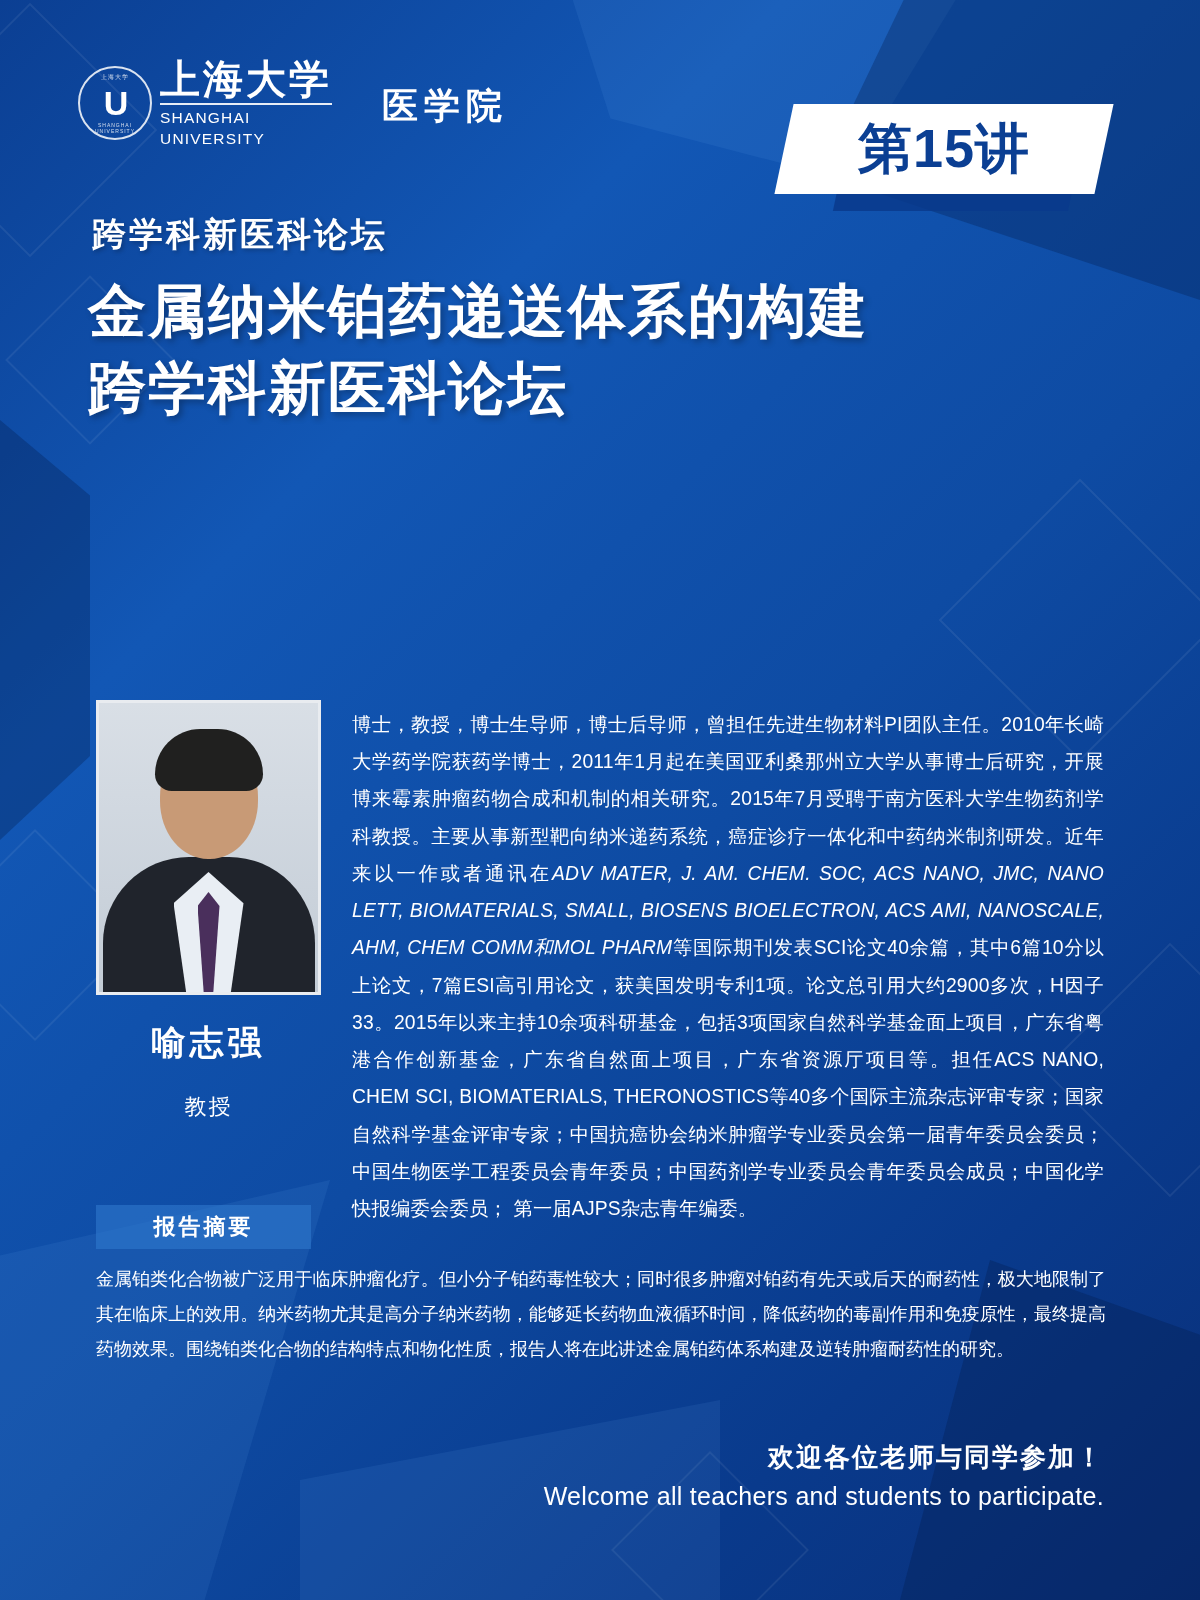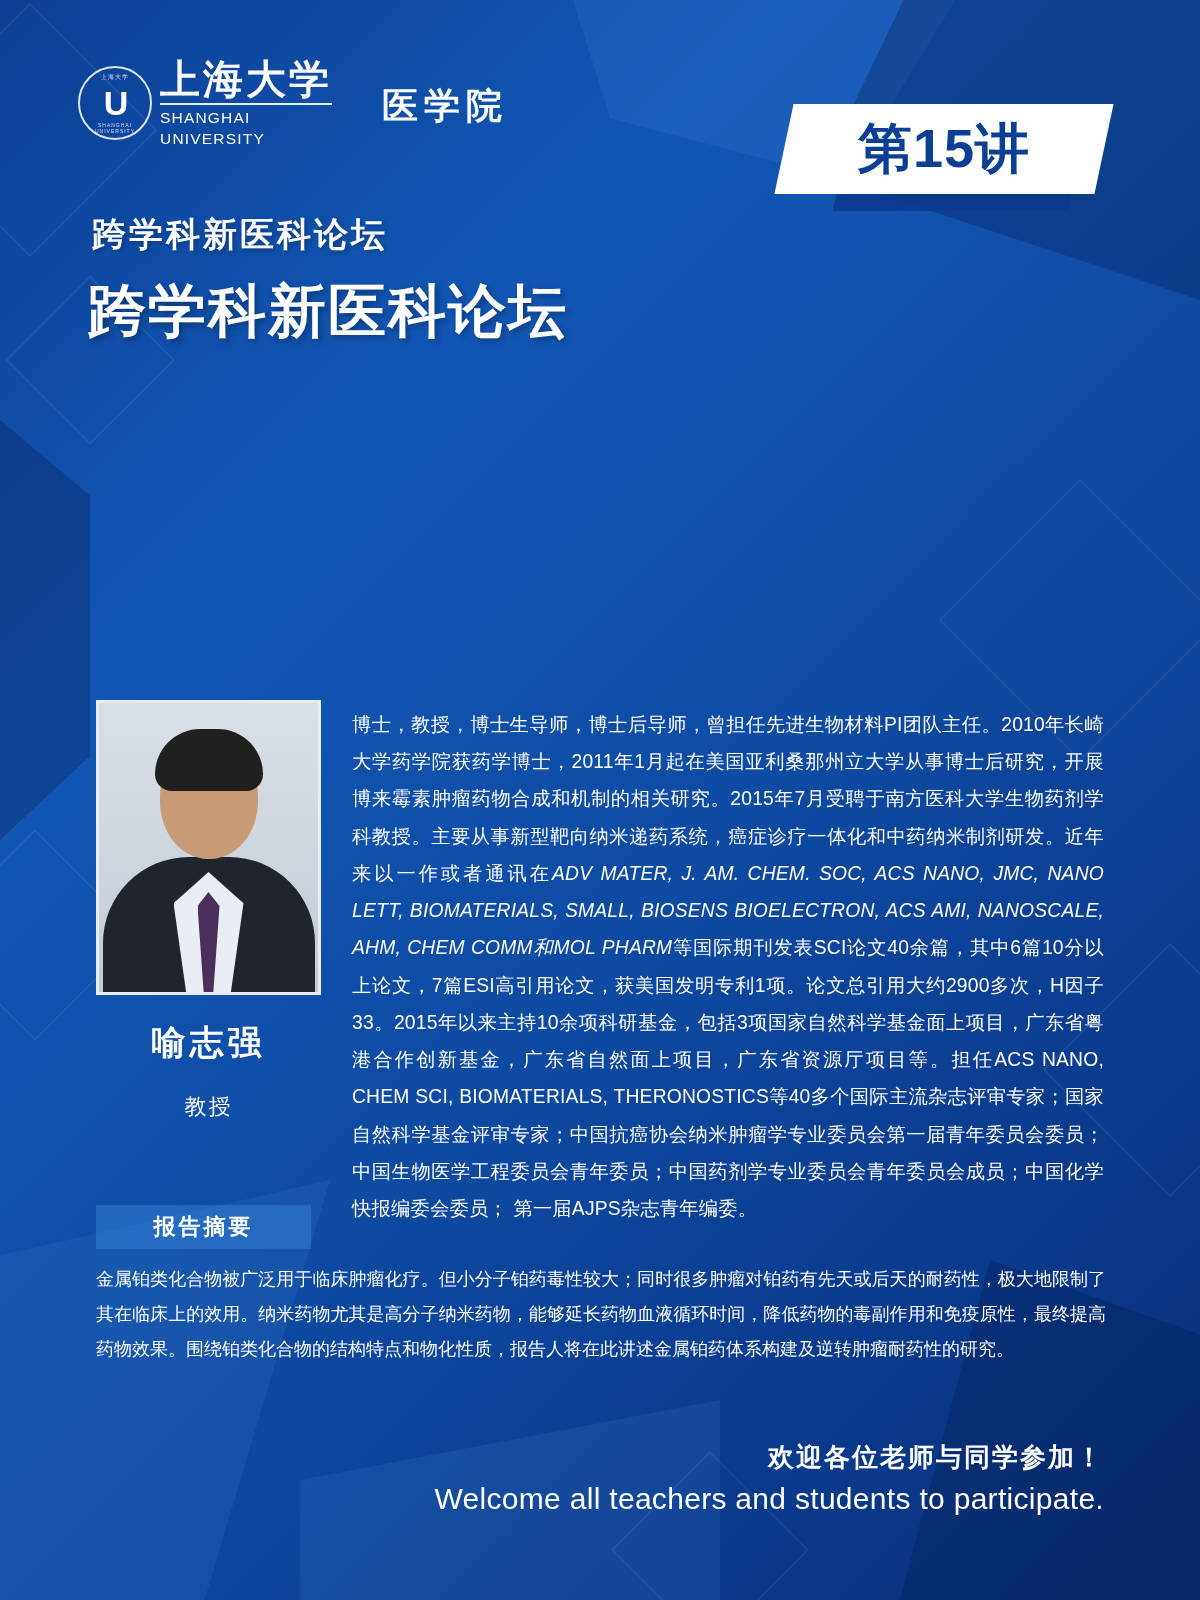--- a/index.html
+++ b/index.html
@@ -181,21 +181,21 @@
     text-justify: inter-ideograph;
   }
 
   
   .welcome-cn {
     position: absolute; right: 96px; top: 1440px;
     font-size: 26px; font-weight: bold; letter-spacing: 2px;
   }
   .welcome-en {
     position: absolute; right: 96px; top: 1482px;
-    font-size: 30px; letter-spacing: 0.3px;
+    font-size: 25px; letter-spacing: 0.3px;
   }
 </style>
 </head>
 <body>
 
 <div id="poster">
 
   <div class="bg-layer">
     <div class="hexline" style="left:-60px; top:40px;"></div>
     <div class="hexline" style="left:30px; top:300px; width:120px; height:120px;"></div>
@@ -228,20 +228,21 @@
     </div>
 
     <div class="badge-shadow"></div>
     <div class="badge">
       <span>第15讲</span>
     </div>
   </div>
 
   <div class="forum-name">跨学科新医科论坛</div>
   <div class="main-title">
+    <div>金属纳米铂药递送体系的构建</div>
     <div>跨学科新医科论坛</div>
   </div>
 
 
   <div class="photo-frame">
     <div class="photo-inner">
       <div class="ph-body"></div>
       <div class="ph-shirt"></div>
       <div class="ph-tie"></div>
       <div class="ph-head"></div>

